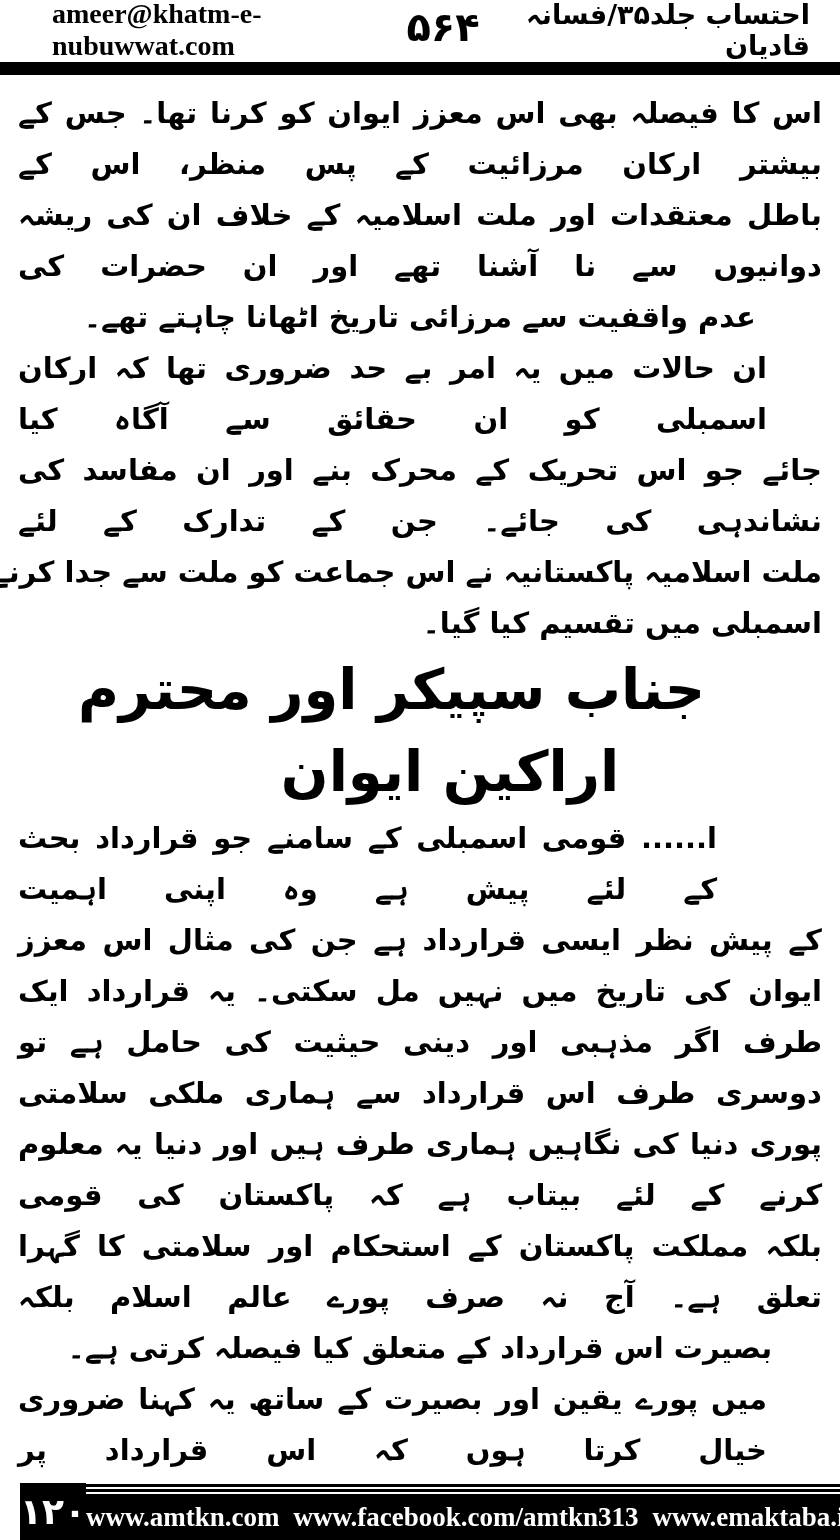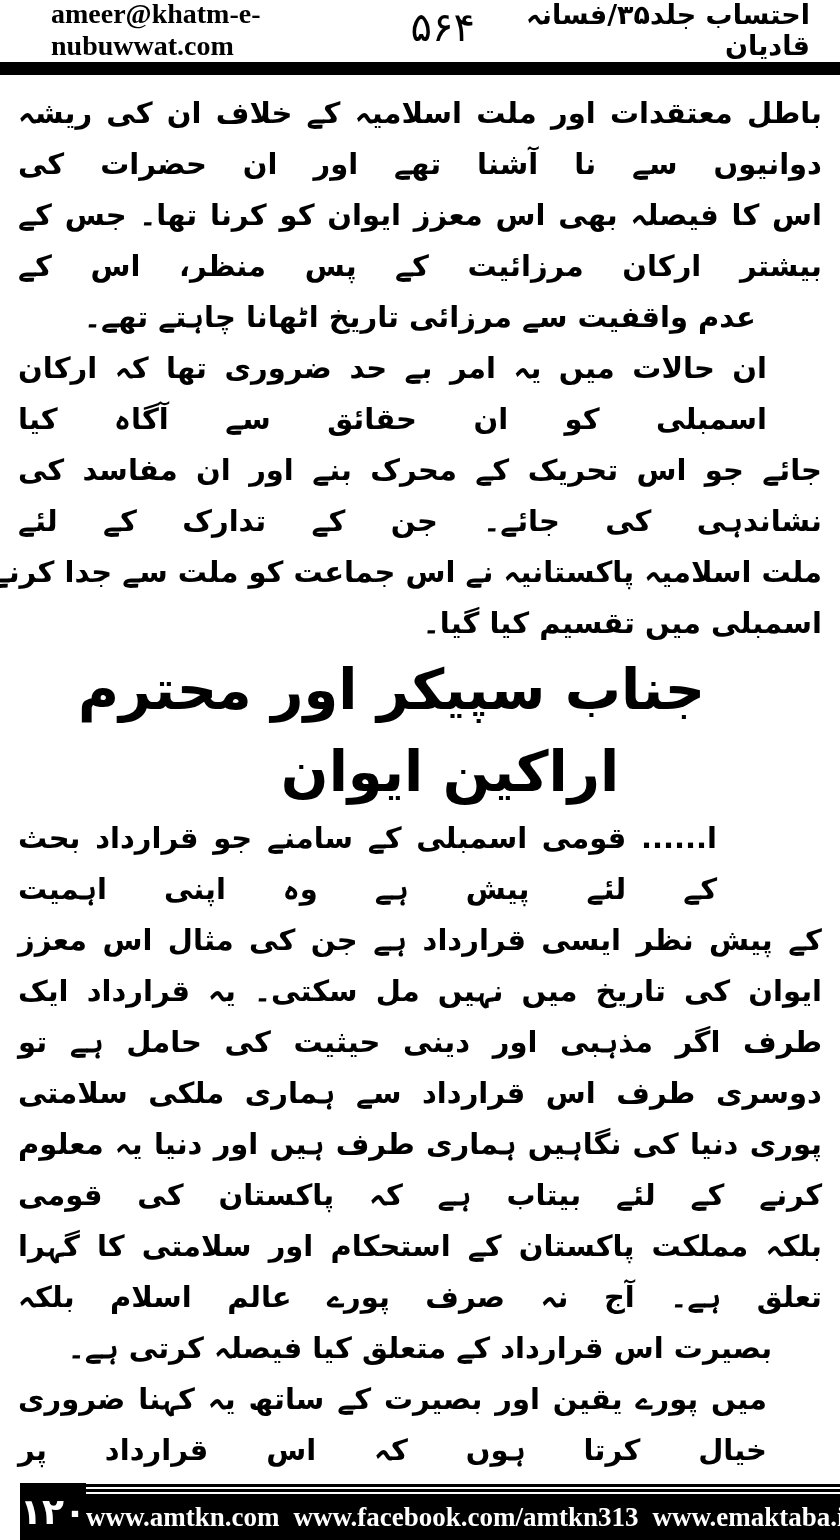--- a/index.html
+++ b/index.html
@@ -8,32 +8,32 @@
     position:relative;
     width:840px;height:1540px;
     background:#ffffff;
     margin:0 auto;
     overflow:hidden;
     font-family:"DejaVu Sans",sans-serif;
     color:#000;
   }
   
   .hdr{
-    position:absolute;top:0;left:0;right:0;height:60px;
-    display:flex;align-items:center;padding-left:15px;
+    position:absolute;top:0;left:16px;right:0;height:60px;
+    display:flex;align-items:center;
   }
   .hdr-email{
     font-family:"Liberation Serif",serif;
     font-weight:bold;font-size:28px;
     margin-left:36px;letter-spacing:0px;
     direction:ltr;
   }
   .hdr-num{
     font-family:"DejaVu Sans",sans-serif;
-    font-weight:normal;font-size:40px;
+    font-weight:bold;font-size:40px;
     margin-left:12px;margin-top:-6px;
     direction:rtl;
   }
   .hdr-title{
     margin-left:auto;margin-right:30px;
     direction:rtl;font-weight:bold;font-size:27px;
     font-family:"DejaVu Sans",sans-serif;
   }
   .top-rule{
     position:absolute;top:62px;left:0;right:0;height:13px;
@@ -89,22 +89,22 @@
 <div class="page">
 
   <div class="hdr">
     <span class="hdr-email">ameer@khatm-e-nubuwwat.com</span>
     <span class="hdr-num">۵۶۴</span>
     <span class="hdr-title">احتساب جلد۳۵/فسانہ قادیان</span>
   </div>
   <div class="top-rule"></div>
 
   <div class="body-text">
+    <div class="ln j">اس کا فیصلہ بھی اس معزز ایوان کو کرنا تھا۔ جس کے بیشتر ارکان مرزائیت کے پس منظر، اس کے</div>
     <div class="ln j">باطل معتقدات اور ملت اسلامیہ کے خلاف ان کی ریشہ دوانیوں سے نا آشنا تھے اور ان حضرات کی</div>
-    <div class="ln j">اس کا فیصلہ بھی اس معزز ایوان کو کرنا تھا۔ جس کے بیشتر ارکان مرزائیت کے پس منظر، اس کے</div>
     <div class="ln ctr">عدم واقفیت سے مرزائی تاریخ اٹھانا چاہتے تھے۔</div>
     <div class="ln ind">ان حالات میں یہ امر بے حد ضروری تھا کہ ارکان اسمبلی کو ان حقائق سے آگاہ کیا</div>
     <div class="ln j">جائے جو اس تحریک کے محرک بنے اور ان مفاسد کی نشاندہی کی جائے۔ جن کے تدارک کے لئے</div>
     <div class="ln rgt">ملت اسلامیہ پاکستانیہ نے اس جماعت کو ملت سے جدا کرنے کرانے کی طویل جنگ لڑی۔</div>
     <div class="ln rgt">اسمبلی میں تقسیم کیا گیا۔</div>
 
     <div class="sec-heading">جناب سپیکر اور محترم اراکین ایوان</div>
 
     <div class="ln ind-lg">ا...... قومی اسمبلی کے سامنے جو قرارداد بحث کے لئے پیش ہے وہ اپنی اہمیت</div>
     <div class="ln j">کے پیش نظر ایسی قرارداد ہے جن کی مثال اس معزز ایوان کی تاریخ میں نہیں مل سکتی۔ یہ قرارداد ایک</div>

